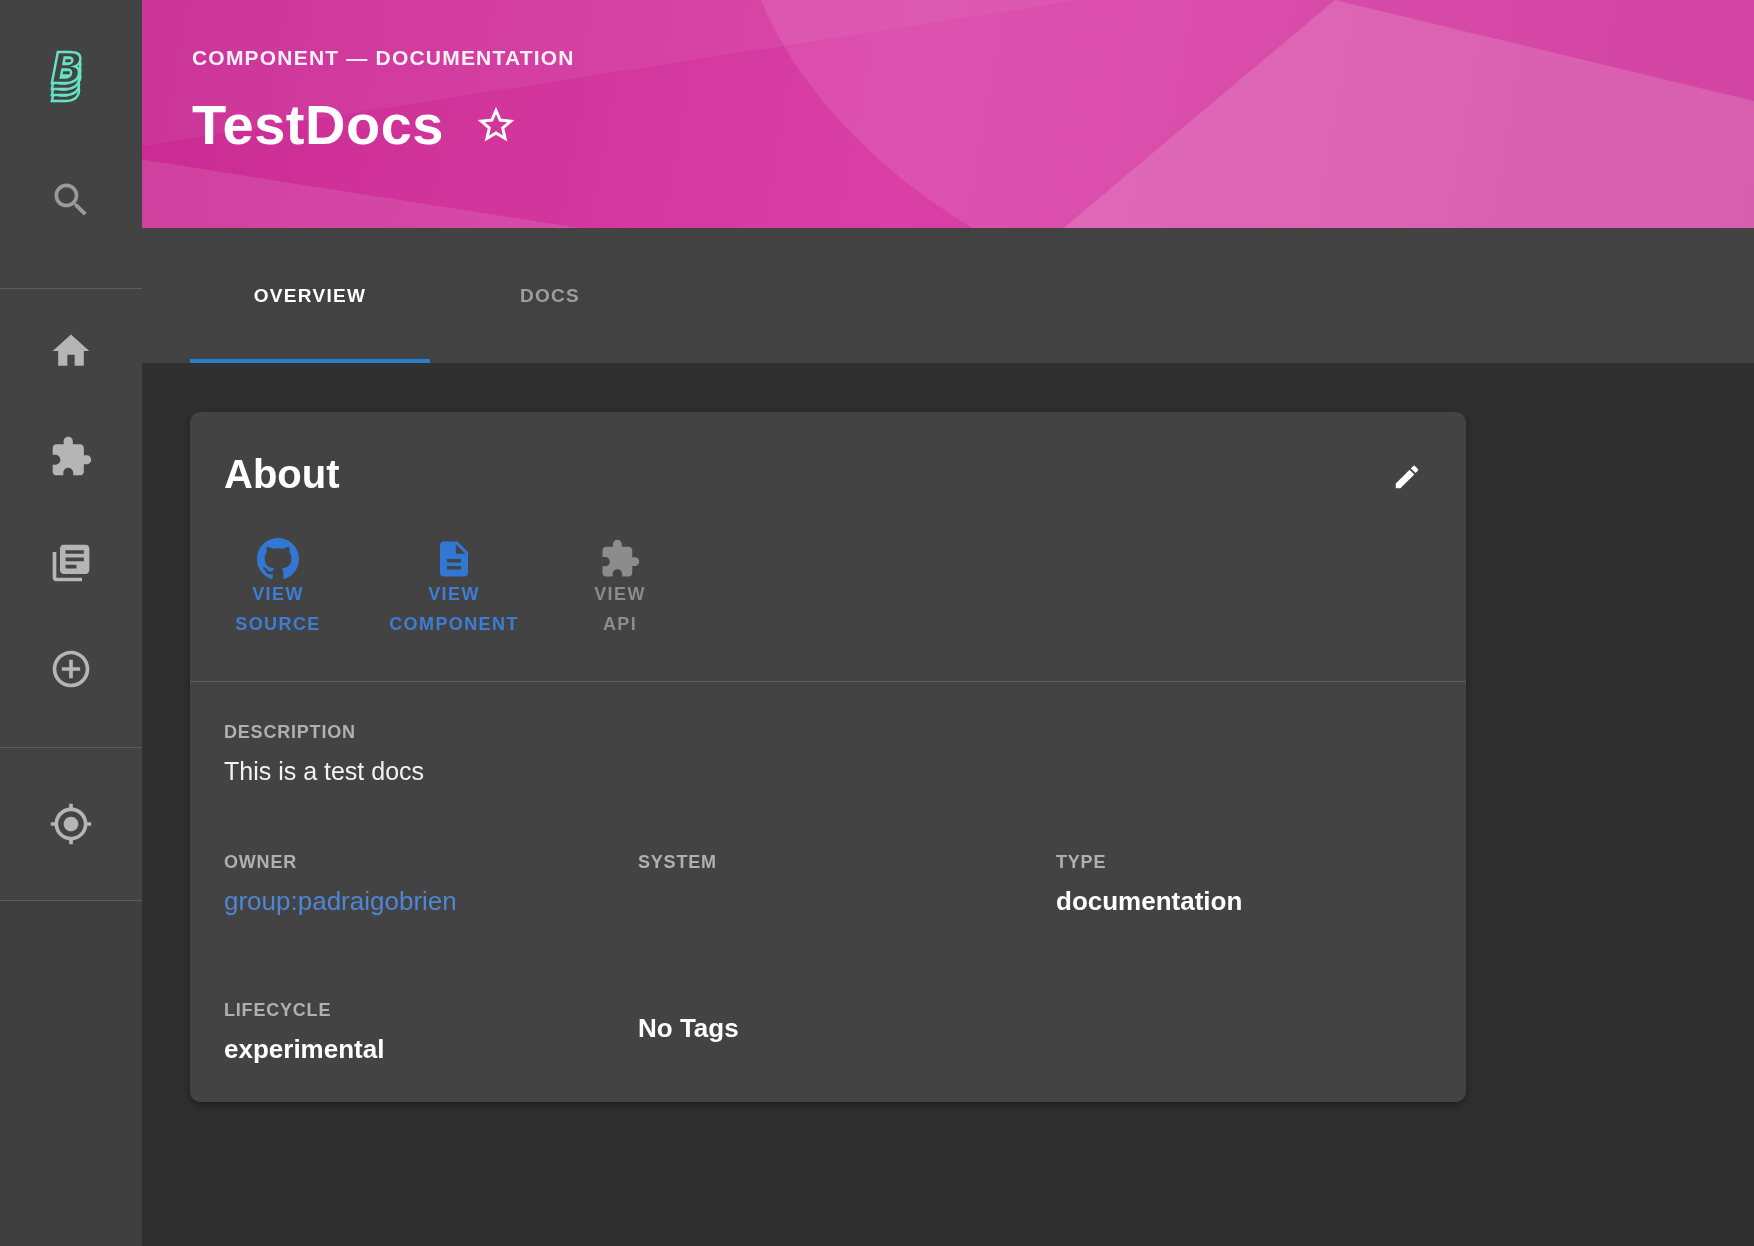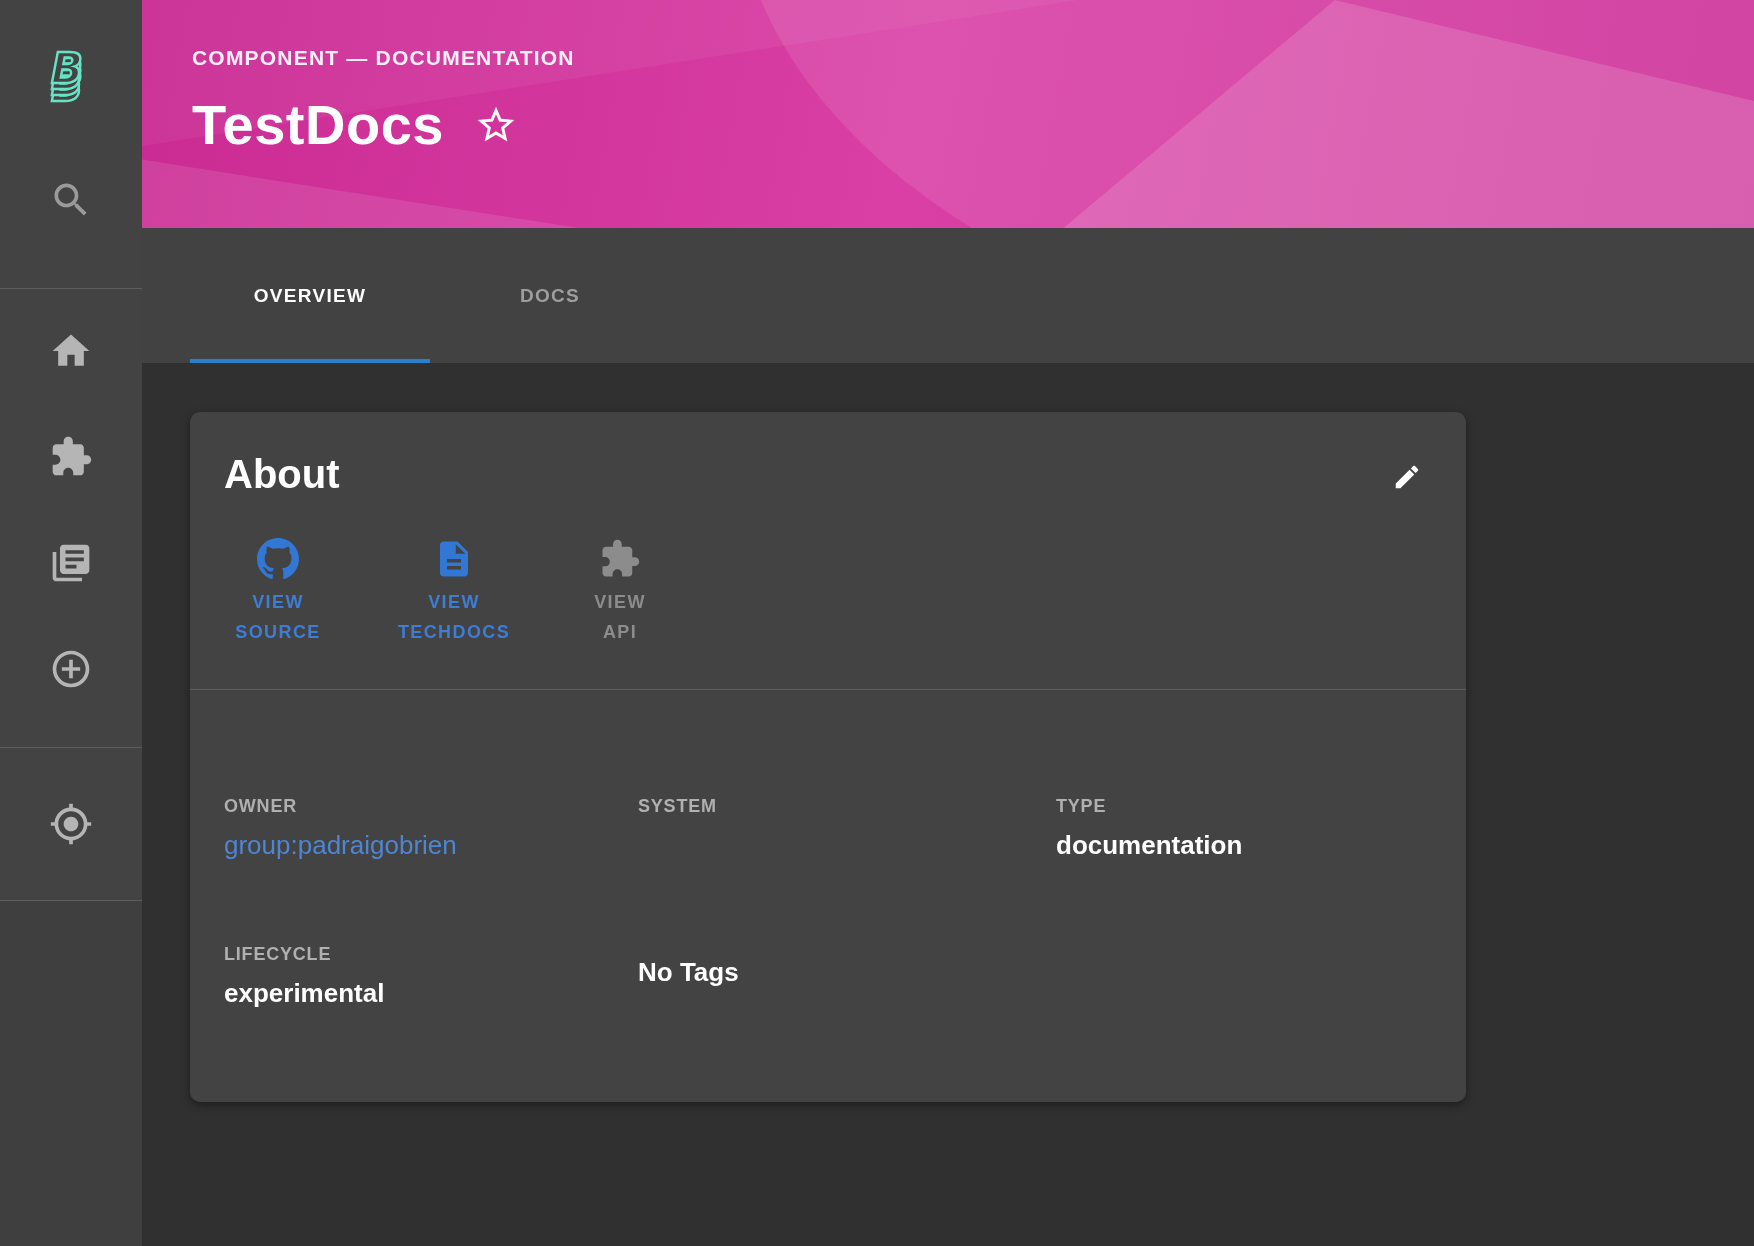--- a/index.html
+++ b/index.html
@@ -103,21 +103,21 @@
   }
   .card-title { font-size:40px; font-weight:bold; color:#fff; }
   .edit-btn { cursor:pointer; padding:8px; margin-top:2px; }
 
   .card-actions { display:flex; gap:26px; padding:24px 0 0 22px; }
   .action-btn {
     display:flex; flex-direction:column; align-items:center;
     padding:10px 14px 12px; border-radius:6px; cursor:pointer; text-align:center;
   }
   .action-btn .a-label {
-    margin-top:8px; font-size:18px; font-weight:bold; letter-spacing:1.4px;
+    font-size:18px; font-weight:bold; letter-spacing:1.4px;
     line-height:1.65; color:#3d7dd6;
   }
   .action-btn.w1 { width:132px; }
   .action-btn.w2 { width:168px; }
   .action-btn.w3 { width:112px; }
   .action-btn.disabled { cursor:default; }
   .action-btn.disabled .a-label { color:#8c8c8c; }
 
   .card-divider { height:1px; background:rgba(255,255,255,.14); margin-top:30px; }
 
@@ -244,34 +244,38 @@
           <svg width="42" height="42" viewBox="0 0 16 16" fill="#3377d4">
             <path d="M8 0C3.58 0 0 3.58 0 8c0 3.54 2.29 6.53 5.47 7.59.4.07.55-.17.55-.38 0-.19-.01-.82-.01-1.49-2.01.37-2.53-.49-2.69-.94-.09-.23-.48-.94-.82-1.13-.28-.15-.68-.52-.01-.53.63-.01 1.08.58 1.23.82.72 1.21 1.87.87 2.33.66.07-.52.28-.87.51-1.07-1.78-.2-3.64-.89-3.64-3.95 0-.87.31-1.59.82-2.15-.08-.2-.36-1.02.08-2.12 0 0 .67-.21 2.2.82.64-.18 1.32-.27 2-.27s1.36.09 2 .27c1.53-1.04 2.2-.82 2.2-.82.44 1.1.16 1.92.08 2.12.51.56.82 1.27.82 2.15 0 3.07-1.87 3.75-3.65 3.95.29.25.54.73.54 1.48 0 1.07-.01 1.93-.01 2.2 0 .21.15.46.55.38A8.01 8.01 0 0 0 16 8c0-4.42-3.58-8-8-8z"></path>
           </svg>
           <span class="a-label">VIEW SOURCE</span>
         </div>
 
         <div class="action-btn w2">
           <svg width="42" height="42" viewBox="0 0 24 24" fill="#3377d4">
             <path d="M14 2H6c-1.1 0-2 .9-2 2v16c0 1.1.9 2 2 2h12c1.1 0 2-.9 2-2V8l-6-6zm2 16H8v-2h8v2zm0-4H8v-2h8v2zm-3-5V3.5L18.5 9H13z"></path>
           </svg>
-          <span class="a-label">VIEW TECHDOCS</span>
+          <span class="a-label">VIEW COMPONENT</span>
         </div>
 
         <div class="action-btn w3 disabled" aria-disabled="true">
           <svg width="42" height="42" viewBox="0 0 24 24" fill="#8c8c8c">
             <path d="M20.5 11H19V7c0-1.1-.9-2-2-2h-4V3.5C13 2.12 11.88 1 10.5 1S8 2.12 8 3.5V5H4c-1.1 0-1.99.9-1.99 2v3.8H3.5c1.49 0 2.7 1.21 2.7 2.7s-1.21 2.7-2.7 2.7H2V20c0 1.1.9 2 2 2h3.8v-1.5c0-1.49 1.21-2.7 2.7-2.7 1.49 0 2.7 1.21 2.7 2.7V22H17c1.1 0 2-.9 2-2v-4h1.5c1.38 0 2.5-1.12 2.5-2.5S21.88 11 20.5 11z"></path>
           </svg>
           <span class="a-label">VIEW API</span>
         </div>
       </div>
 
       <div class="card-divider"></div>
 
       <div class="card-body">
+        <div class="field">
+          <div class="f-label">DESCRIPTION</div>
+          <div class="f-desc-value">This is a test docs</div>
+        </div>
 
         <div class="field-grid">
           <div class="field">
             <div class="f-label">OWNER</div>
             <div class="f-value link">group:padraigobrien</div>
           </div>
           <div class="field">
             <div class="f-label">SYSTEM</div>
             <div class="f-value empty"></div>
           </div>

